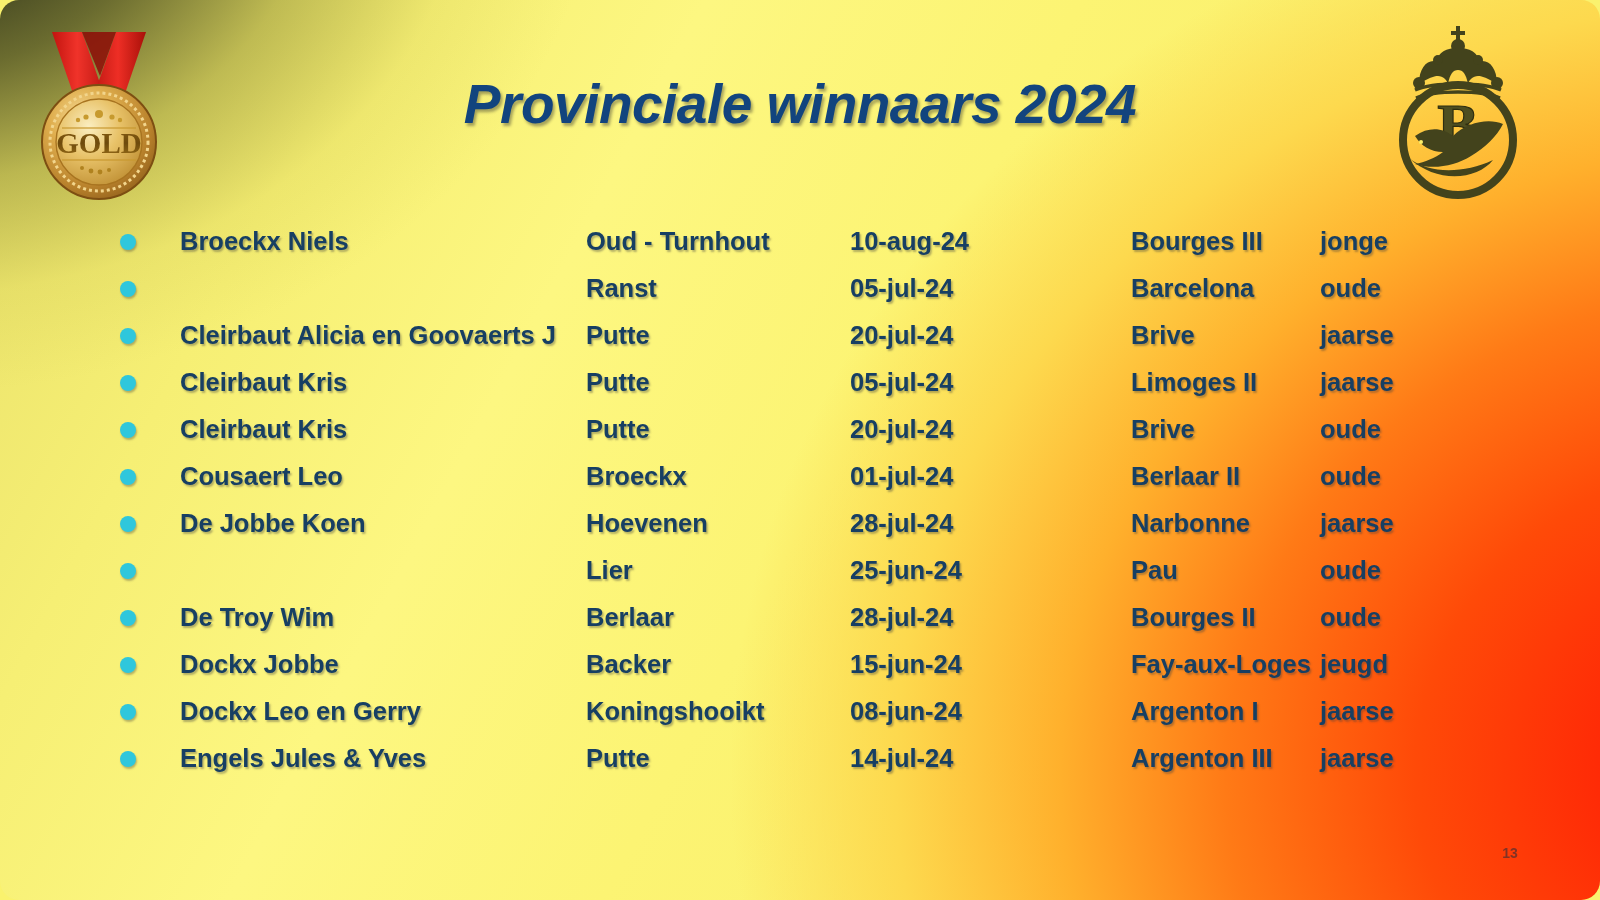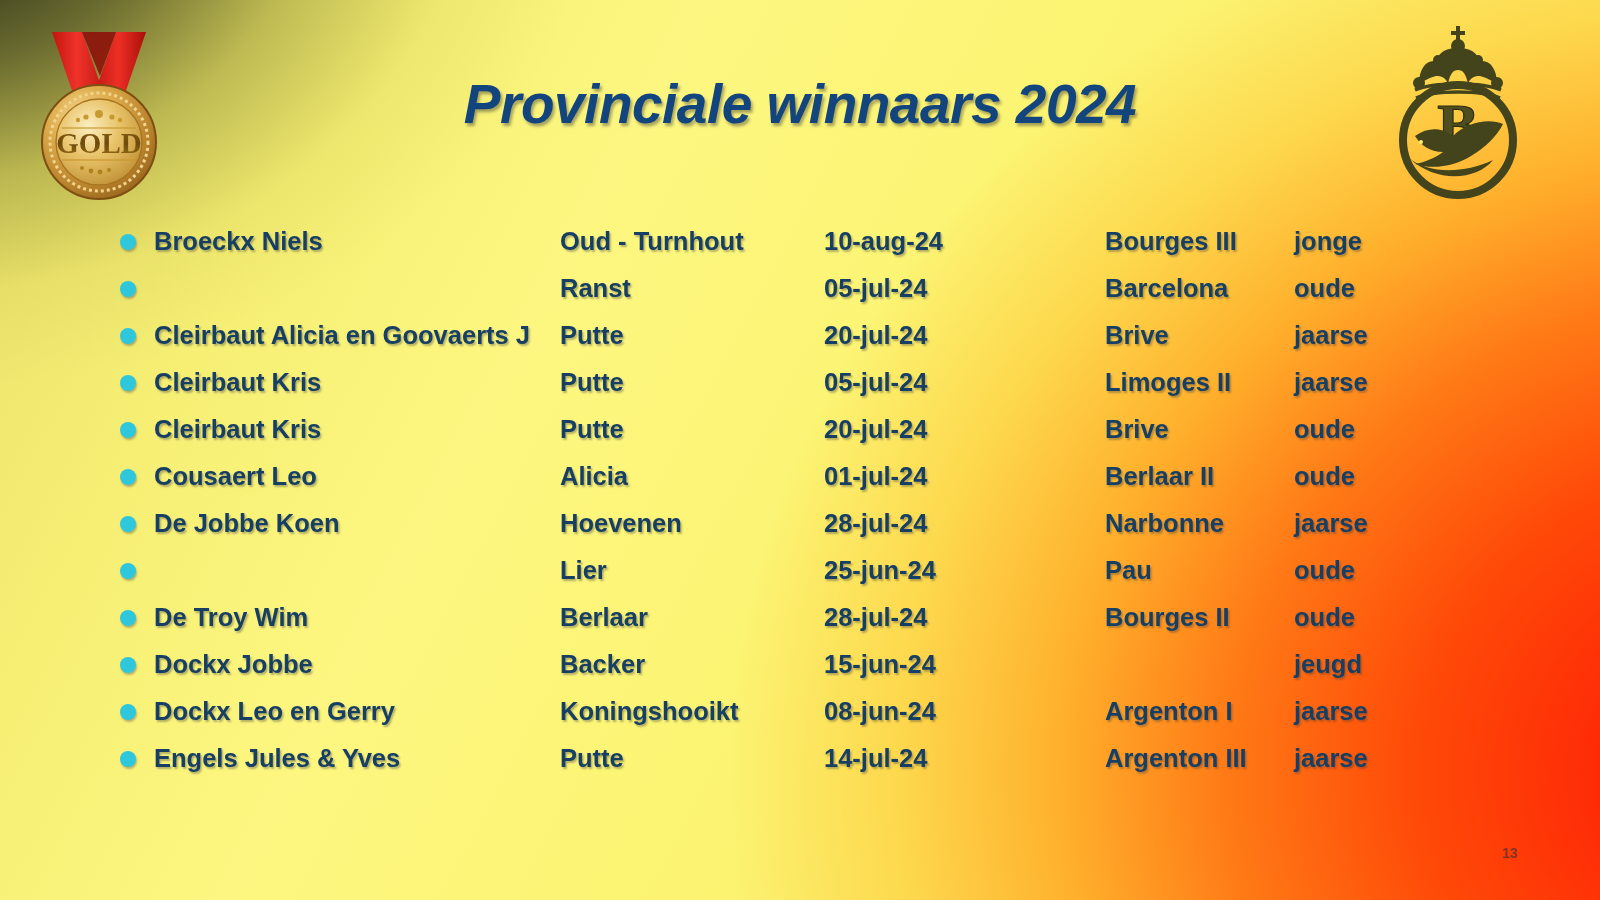--- a/index.html
+++ b/index.html
@@ -35,20 +35,21 @@
           rgba(250,242,110,0) 90%),
       
       linear-gradient(118deg,
           #E8E06A 0%,
           #F6EF74 18%,
           #FDF781 34%,
           #FCF473 52%,
           #FAEF6C 70%,
           #F7E863 86%,
           #F3DE58 100%);
+    border-radius: 19px;
   }
 
   
   #title{
     position:absolute;
     left:0; right:0; top:72px;
     text-align:center;
     font-size:55px;
     font-weight:bold;
     font-style:italic;
@@ -92,20 +93,21 @@
   }
   .cell{
     position:absolute;
     top:0;
     font-size:25.5px;
     font-weight:bold;
     color:#173F63;
     line-height:38px;
     text-shadow:1.5px 2px 2px rgba(60,60,60,0.38);
     white-space:nowrap;
+    margin-left:26px;
   }
   .c-name{ left:154px; }
   .c-city{ left:560px;text-align:right; }
   .c-date{ left:824px; }
   .c-race{ left:1105px; }
   .c-cat { left:1294px; }
 
   
   #pagenum{
     position:absolute;
@@ -257,21 +259,21 @@
         <span class="bullet"></span>
         <span class="cell c-name">Cleirbaut Kris</span>
         <span class="cell c-city">Putte</span>
         <span class="cell c-date">20-jul-24</span>
         <span class="cell c-race">Brive</span>
         <span class="cell c-cat">oude</span>
       </div>
       <div class="row">
         <span class="bullet"></span>
         <span class="cell c-name">Cousaert Leo</span>
-        <span class="cell c-city">Alicia</span>
+        <span class="cell c-city">Broeckx</span>
         <span class="cell c-date">01-jul-24</span>
         <span class="cell c-race">Berlaar II</span>
         <span class="cell c-cat">oude</span>
       </div>
       <div class="row">
         <span class="bullet"></span>
         <span class="cell c-name">De Jobbe Koen</span>
         <span class="cell c-city">Hoevenen</span>
         <span class="cell c-date">28-jul-24</span>
         <span class="cell c-race">Narbonne</span>
@@ -290,20 +292,21 @@
         <span class="cell c-city">Berlaar</span>
         <span class="cell c-date">28-jul-24</span>
         <span class="cell c-race">Bourges II</span>
         <span class="cell c-cat">oude</span>
       </div>
       <div class="row">
         <span class="bullet"></span>
         <span class="cell c-name">Dockx Jobbe</span>
         <span class="cell c-city">Backer</span>
         <span class="cell c-date">15-jun-24</span>
+        <span class="cell c-race">Fay-aux-Loges</span>
         <span class="cell c-cat">jeugd</span>
       </div>
       <div class="row">
         <span class="bullet"></span>
         <span class="cell c-name">Dockx Leo en Gerry</span>
         <span class="cell c-city">Koningshooikt</span>
         <span class="cell c-date">08-jun-24</span>
         <span class="cell c-race">Argenton I</span>
         <span class="cell c-cat">jaarse</span>
       </div>

